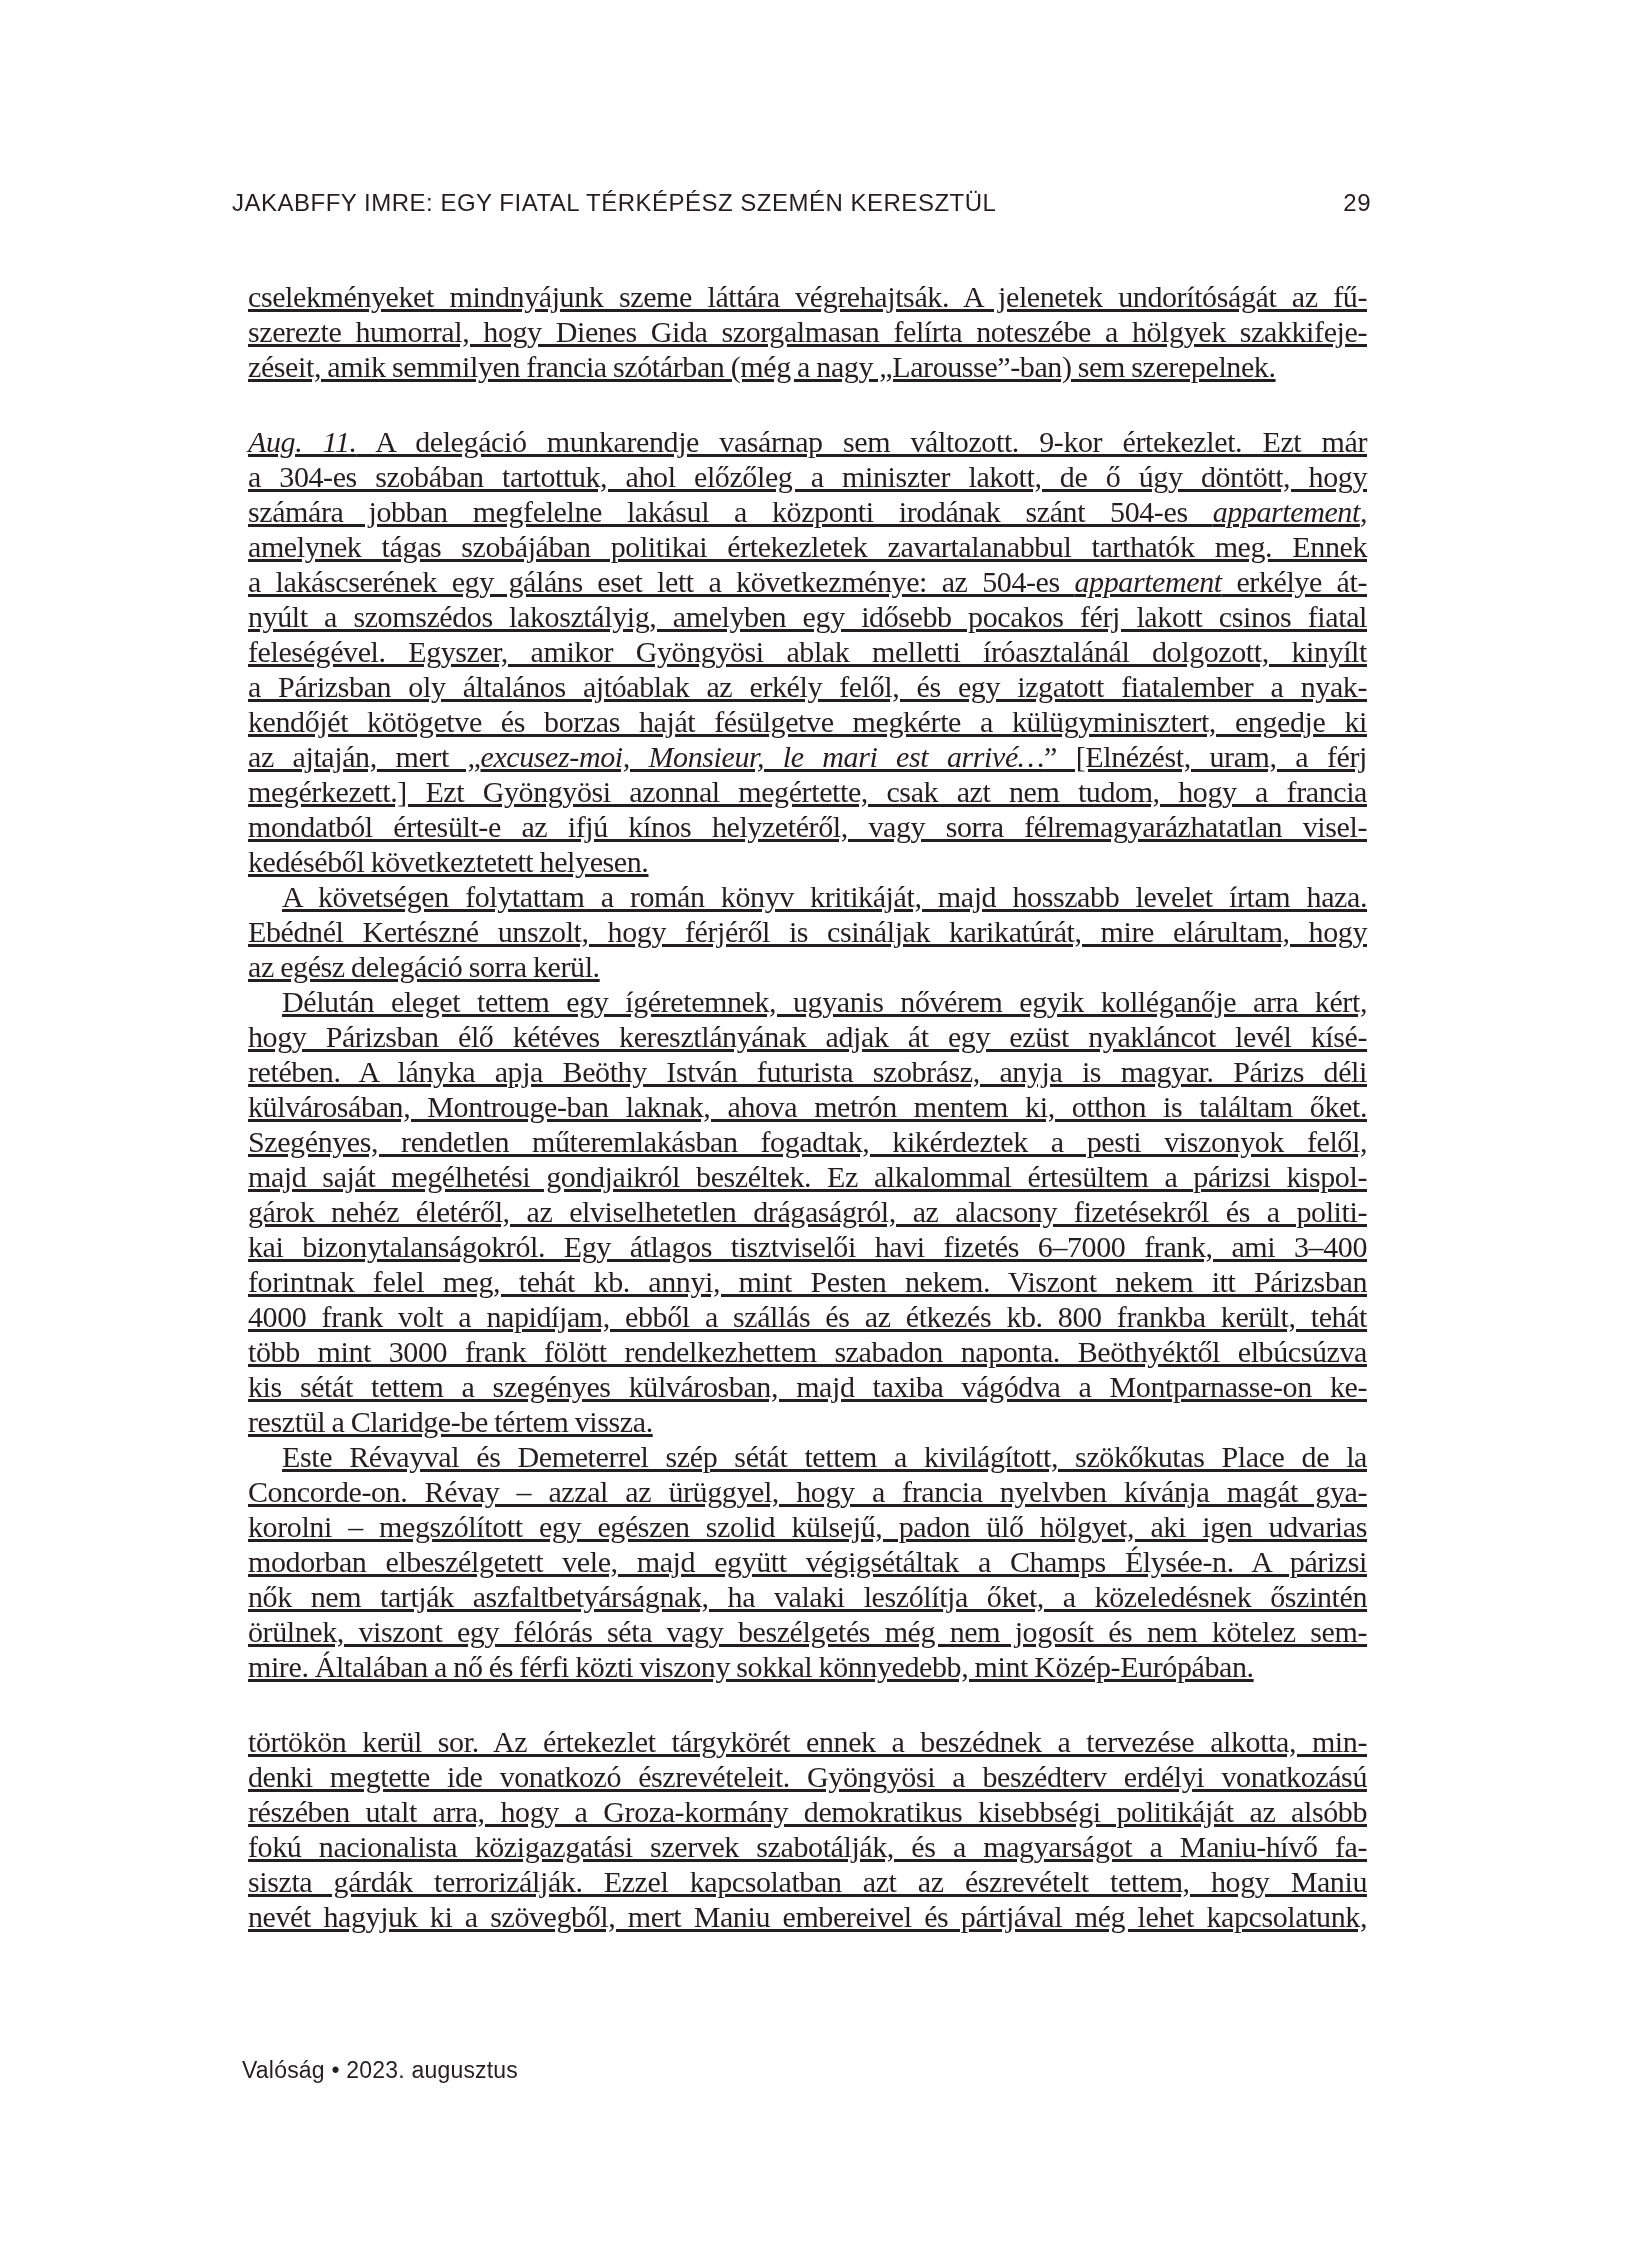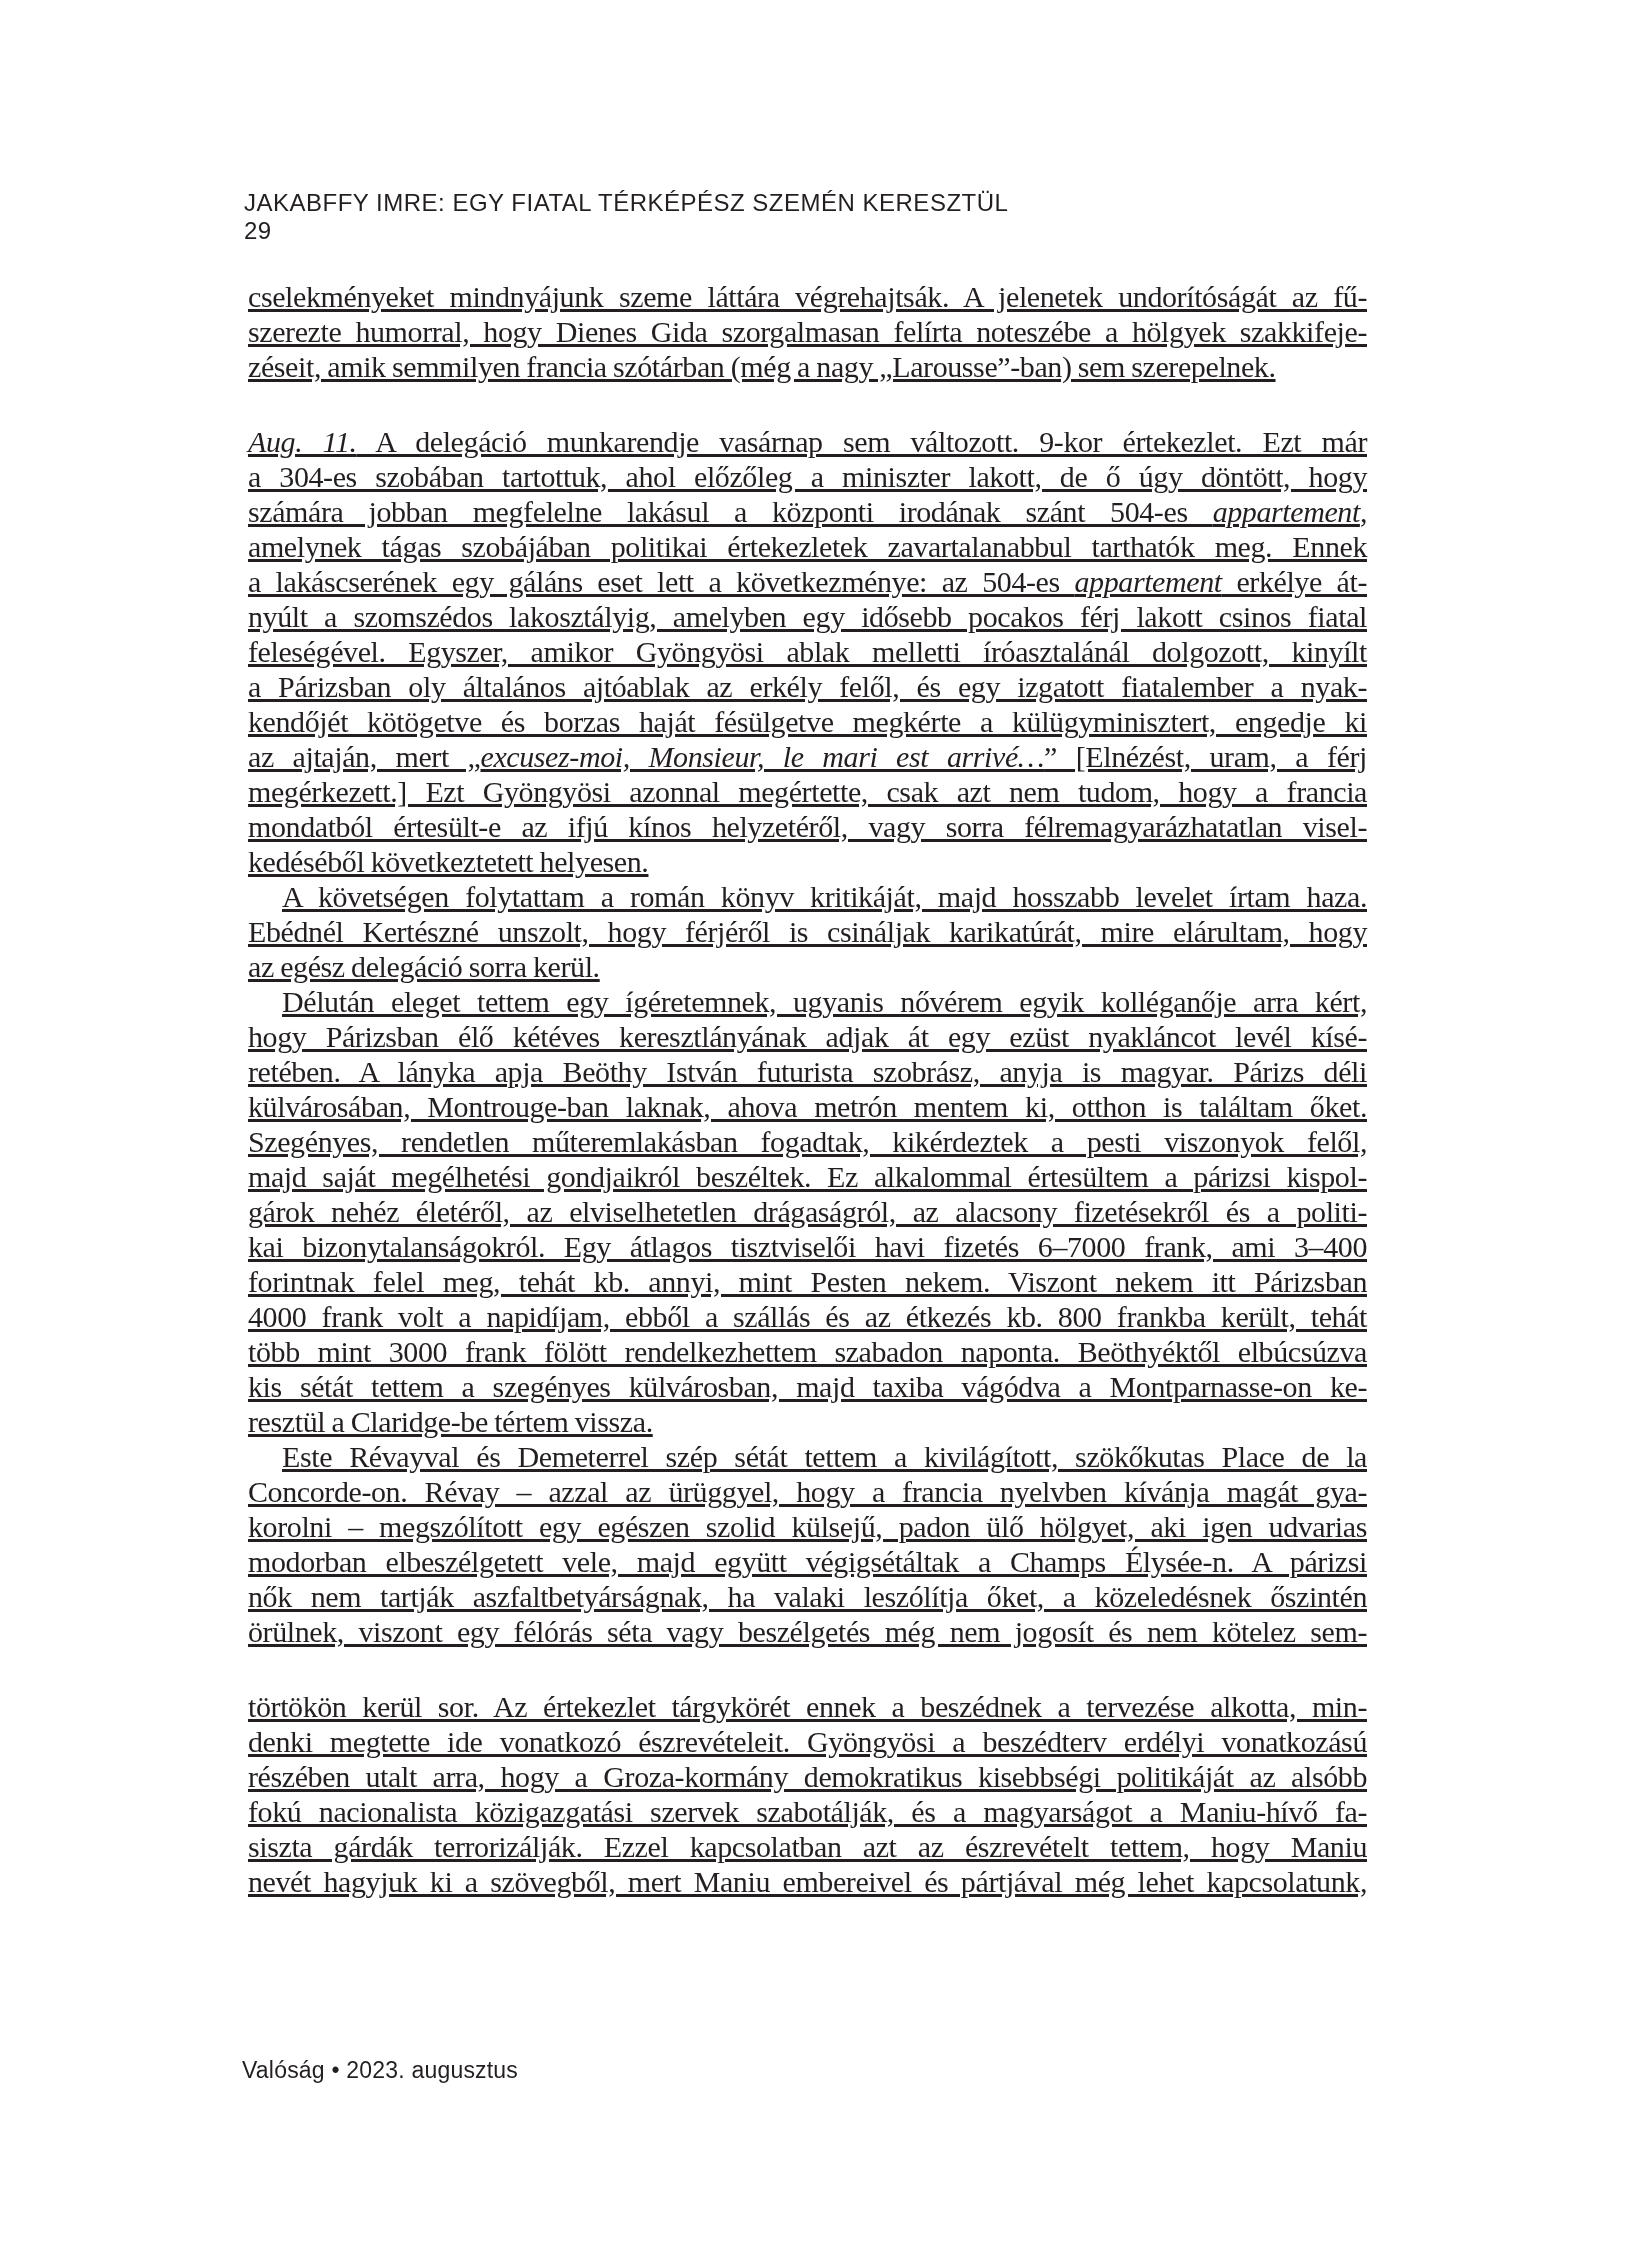--- a/index.html
+++ b/index.html
@@ -1,20 +1,20 @@
 <!DOCTYPE html>
 <html style="font-size:12.3px"><head>
 <meta charset="utf-8">
 <style>
   html, body { margin: 0; padding: 0; background: #ffffff; }
   body { width: 1628px; height: 2261px; position: relative; overflow: hidden; color: #231f20; }
   .running-head {
-    position: absolute; left: 244px; top: 189px; width: 1139px;
+    position: absolute; left: 232px; top: 189px; width: 1139px;
     font-family: "Liberation Sans", sans-serif; font-size: 24px; letter-spacing: 0.5px;
-    display: flex; justify-content: space-between; align-items: baseline; flex-direction: column;
+    display: flex; justify-content: space-between; align-items: baseline;
   }
   .body-text {
     position: absolute; left: 248px; top: 279px; width: 1119px;
     font-family: "Liberation Serif", serif; font-size: 30px; letter-spacing: -0.4px; word-spacing: -0.8px;
   }
   .line {
     display: block; height: 35px; line-height: 35px; white-space: nowrap;
     text-align: justify; text-align-last: justify; overflow: visible; text-decoration: underline;
   }
   .line.last { text-align-last: left; }
@@ -70,20 +70,21 @@
       <span class="line"><span>4000 frank volt a napidíjam, ebből a szállás és az étkezés kb. 800 frankba került, tehát</span></span>
       <span class="line"><span>több mint 3000 frank fölött rendelkezhettem szabadon naponta. Beöthyéktől elbúcsúzva</span></span>
       <span class="line"><span>kis sétát tettem a szegényes külvárosban, majd taxiba vágódva a Montparnasse-on ke-</span></span>
       <span class="line last"><span>resztül a Claridge-be tértem vissza.</span></span>
       <span class="line indent"><span>Este Révayval és Demeterrel szép sétát tettem a kivilágított, szökőkutas Place de la</span></span>
       <span class="line"><span>Concorde-on. Révay – azzal az ürüggyel, hogy a francia nyelvben kívánja magát gya-</span></span>
       <span class="line"><span>korolni – megszólított egy egészen szolid külsejű, padon ülő hölgyet, aki igen udvarias</span></span>
       <span class="line"><span>modorban elbeszélgetett vele, majd együtt végigsétáltak a Champs Élysée-n. A párizsi</span></span>
       <span class="line"><span>nők nem tartják aszfaltbetyárságnak, ha valaki leszólítja őket, a közeledésnek őszintén</span></span>
       <span class="line"><span>örülnek, viszont egy félórás séta vagy beszélgetés még nem jogosít és nem kötelez sem-</span></span>
+      <span class="line last"><span>mire. Általában a nő és férfi közti viszony sokkal könnyedebb, mint Közép-Európában.</span></span>
     </div>
     <span class="section-gap"></span>
     <div>
       <span class="line"><span>törtökön kerül sor. Az értekezlet tárgykörét ennek a beszédnek a tervezése alkotta, min-</span></span>
       <span class="line"><span>denki megtette ide vonatkozó észrevételeit. Gyöngyösi a beszédterv erdélyi vonatkozású</span></span>
       <span class="line"><span>részében utalt arra, hogy a Groza-kormány demokratikus kisebbségi politikáját az alsóbb</span></span>
       <span class="line"><span>fokú nacionalista közigazgatási szervek szabotálják, és a magyarságot a Maniu-hívő fa-</span></span>
       <span class="line"><span>siszta gárdák terrorizálják. Ezzel kapcsolatban azt az észrevételt tettem, hogy Maniu</span></span>
       <span class="line"><span>nevét hagyjuk ki a szövegből, mert Maniu embereivel és pártjával még lehet kapcsolatunk,</span></span>
     </div>

